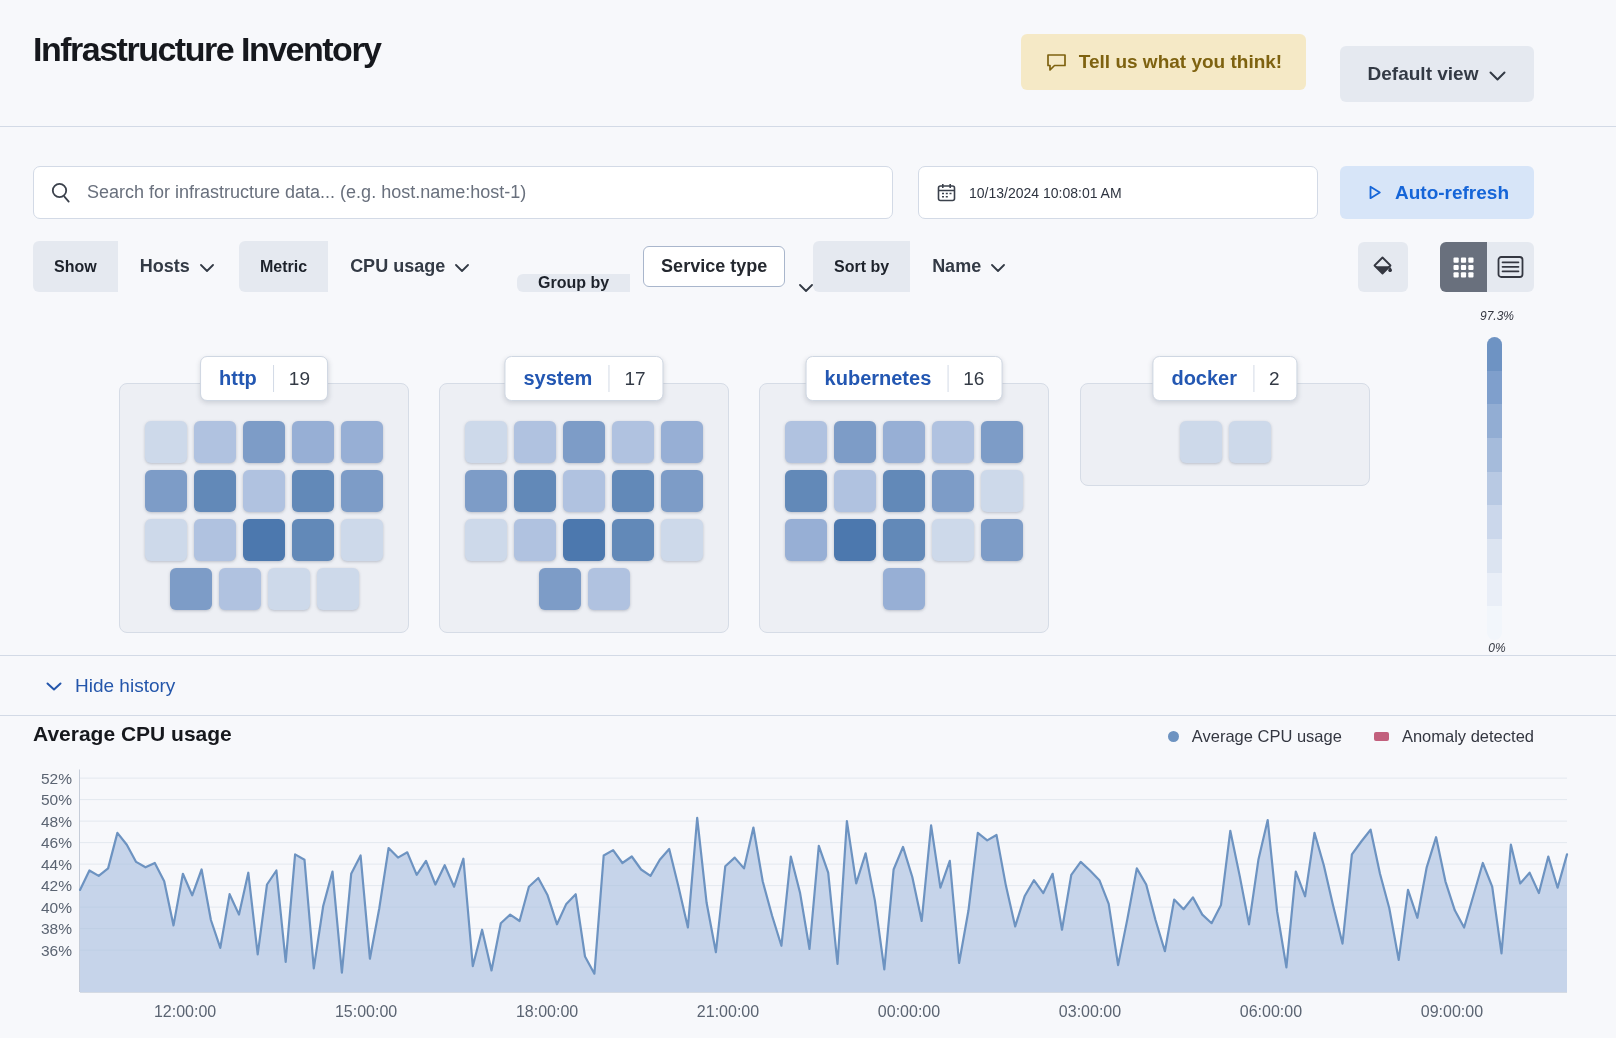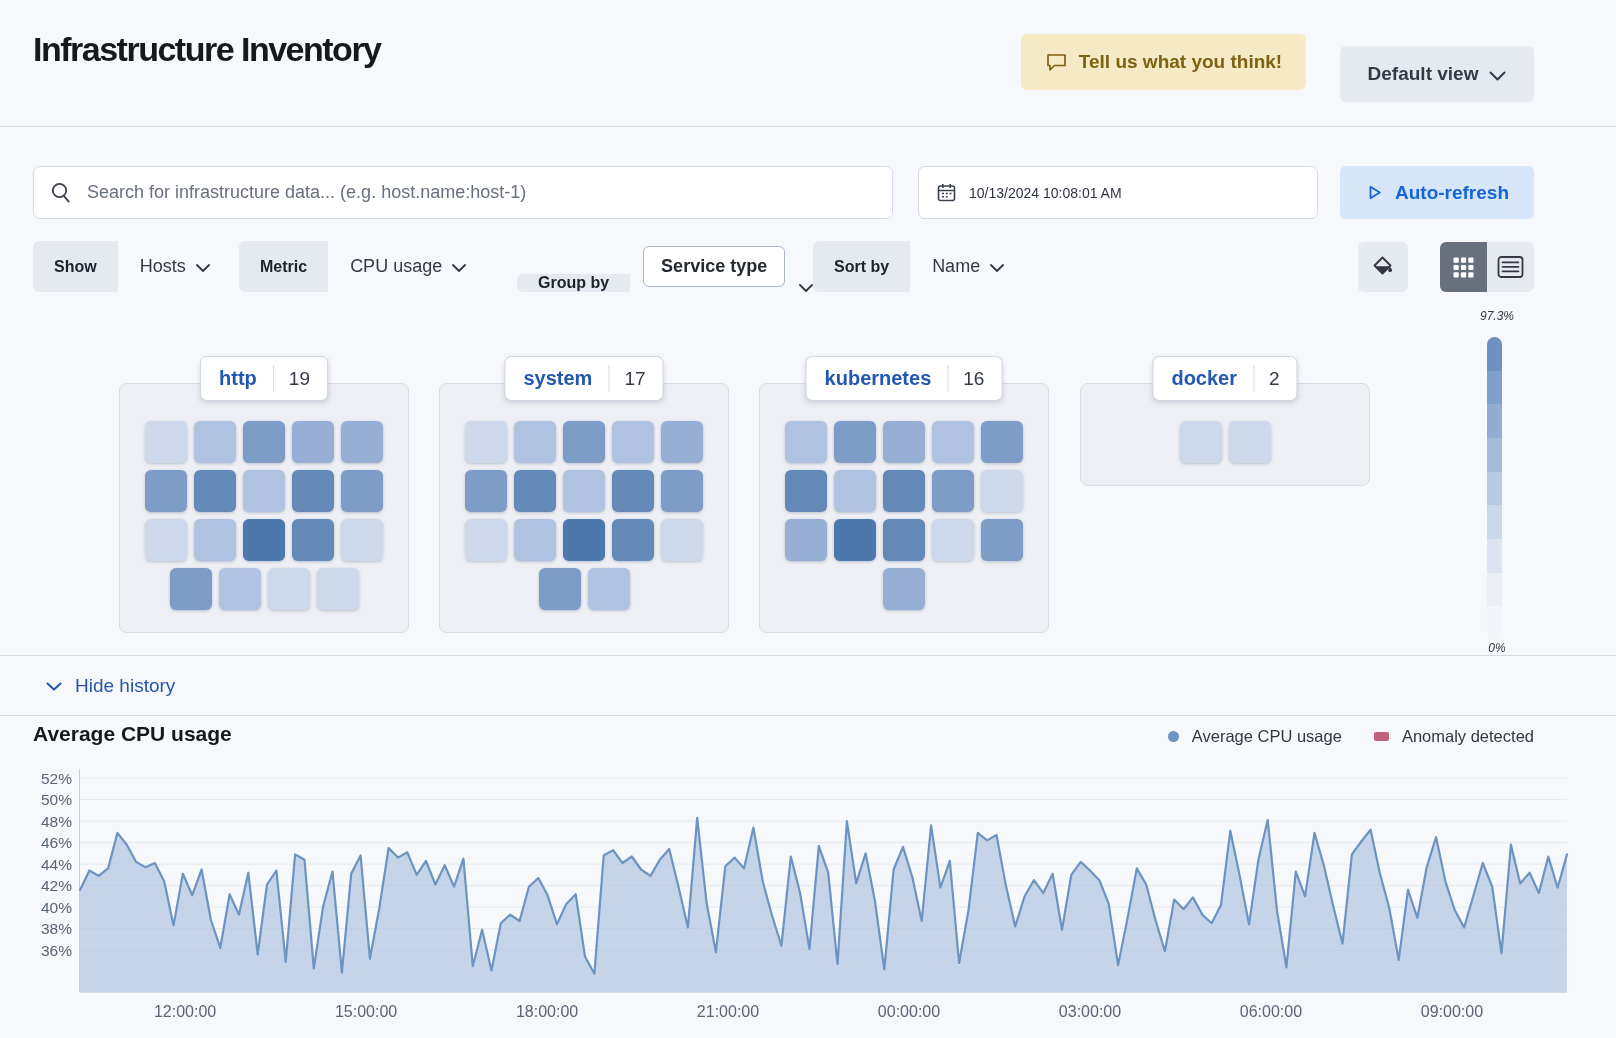--- a/index.html
+++ b/index.html
@@ -16,21 +16,21 @@
   .view-btn{position:absolute;left:1340px;top:46px;width:194px;height:56px;background:#e5e9f0;color:#333a45;font-size:19px;font-weight:700;}
   
   .search-box{position:absolute;left:33px;top:166px;width:860px;height:53px;background:#ffffff;border:1px solid #d3dae6;border-radius:7px;display:flex;align-items:center;padding:0 16px;gap:12px;}
   .search-box input{flex:1;border:none;outline:none;background:transparent;font-size:18px;color:#2e3440;font-family:inherit;}
   .search-box input::placeholder{color:#69707d;}
   .date-box{position:absolute;left:918px;top:166px;width:400px;height:53px;background:#ffffff;border:1px solid #d3dae6;border-radius:7px;display:flex;align-items:center;padding:0 17px;gap:12px;font-size:14px;color:#2e3440;}
   .refresh-btn{position:absolute;left:1340px;top:166px;width:194px;height:53px;background:#d7e5f8;color:#1565d8;font-size:19px;font-weight:700;}
   
   .fgroup{position:absolute;top:241px;height:51px;display:flex;align-items:stretch;}
   .flabel{display:flex;align-items:center;padding:0 21px;background:#e5e9f0;border-radius:6px 0 0 6px;font-size:16px;font-weight:700;color:#1d222b;}
-  .fvalue{display:flex;align-items:center;gap:10px;padding:0 16px 0 22px;font-size:18px;color:#333a45;cursor:pointer;}
+  .fvalue{display:flex;align-items:center;gap:10px;padding:0 16px 0 22px;font-size:18px;color:#333a45;cursor:pointer;font-weight:bold;}
   .fvalue .chev{margin-top:2px;color:#333a45;}
   .fcombo{display:flex;align-items:center;align-self:center;height:41px;margin-left:13px;padding:0 17px;background:#ffffff;border:1px solid #a9b6cc;border-radius:6px;font-size:18px;font-weight:600;color:#24282f;cursor:pointer;}
   .fchev{display:flex;align-items:center;padding:0 14px;color:#333a45;cursor:pointer;}
   .icon-btn{position:absolute;top:242px;width:50px;height:50px;background:#e5e9f0;border-radius:6px;display:flex;align-items:center;justify-content:center;cursor:pointer;}
   .toggle{position:absolute;left:1440px;top:242px;height:50px;display:flex;border-radius:6px;overflow:hidden;}
   .tseg{width:47px;height:50px;display:flex;align-items:center;justify-content:center;cursor:pointer;}
   .tseg.active{background:#69707d;}
   .tseg.idle{background:#e5e9f0;}
   
   .scale-max,.scale-min{position:absolute;width:110px;text-align:center;font-size:12px;color:#343741;z-index:1;font-style:italic;}

